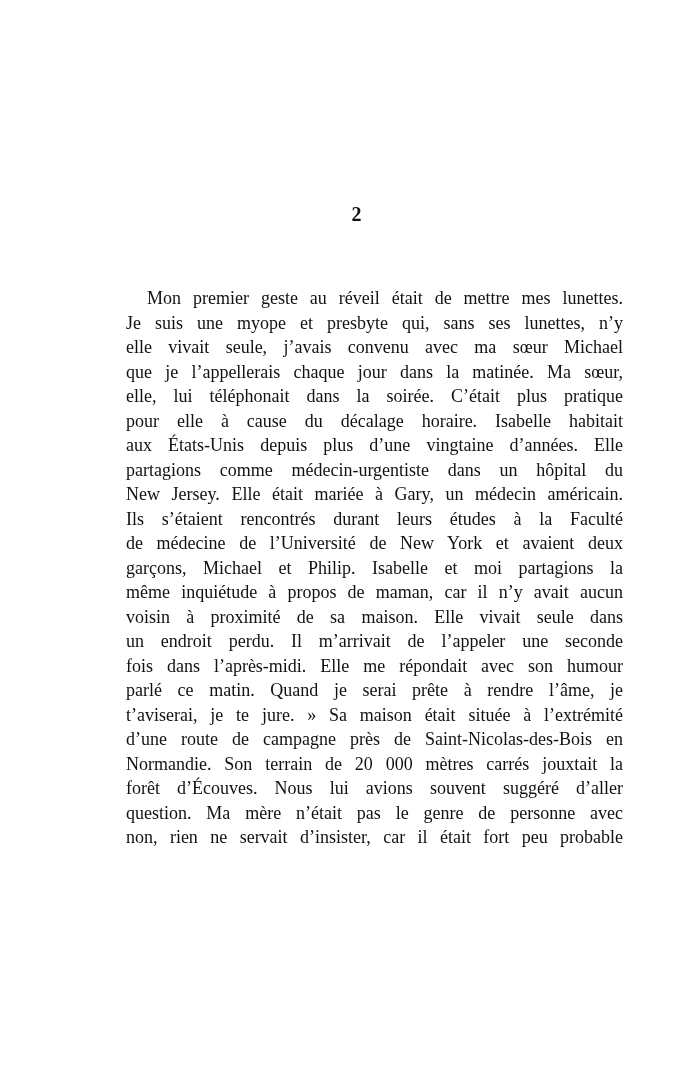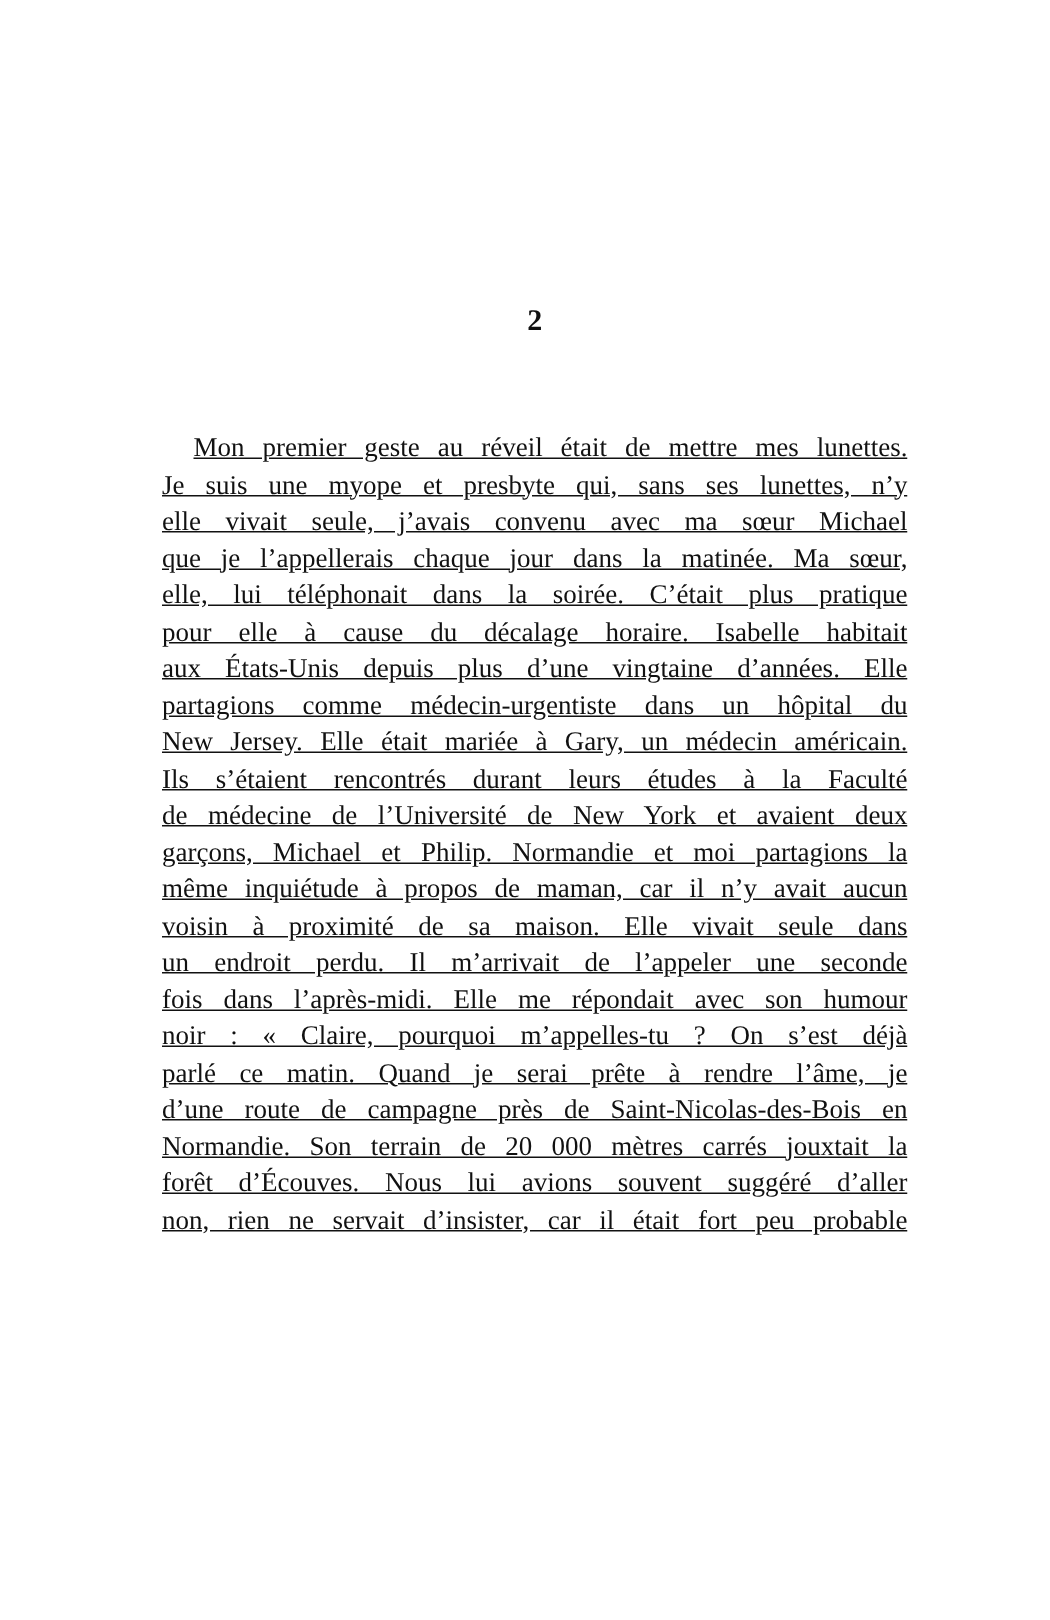--- a/index.html
+++ b/index.html
@@ -23,23 +23,22 @@
     width: 497px;
     text-align: center;
     font-size: 20px;
     font-weight: bold;
     line-height: 22px;
     color: #111111;
   }
   .text-block {
     position: absolute;
     top: 286px;
-    left: 108px;
+    left: 126px;
     width: 497px;
-    text-decoration: underline;
   }
   .text-line {
     font-size: 18px;
     line-height: 24.5px;
     height: 24.5px;
     overflow: hidden;
     text-align: justify;
     text-align-last: justify;
     -moz-text-align-last: justify;
     white-space: normal;
@@ -60,25 +59,26 @@
     <div class="text-line">Je suis une myope et presbyte qui, sans ses lunettes, n’y</div>
     <div class="text-line">elle vivait seule, j’avais convenu avec ma sœur Michael</div>
     <div class="text-line">que je l’appellerais chaque jour dans la matinée. Ma sœur,</div>
     <div class="text-line">elle, lui téléphonait dans la soirée. C’était plus pratique</div>
     <div class="text-line">pour elle à cause du décalage horaire. Isabelle habitait</div>
     <div class="text-line">aux États-Unis depuis plus d’une vingtaine d’années. Elle</div>
     <div class="text-line">partagions comme médecin-urgentiste dans un hôpital du</div>
     <div class="text-line">New Jersey. Elle était mariée à Gary, un médecin américain.</div>
     <div class="text-line">Ils s’étaient rencontrés durant leurs études à la Faculté</div>
     <div class="text-line">de médecine de l’Université de New York et avaient deux</div>
-    <div class="text-line">garçons, Michael et Philip. Normandie et moi partagions la</div>
+    <div class="text-line">garçons, Michael et Philip. Isabelle et moi partagions la</div>
     <div class="text-line">même inquiétude à propos de maman, car il n’y avait aucun</div>
     <div class="text-line">voisin à proximité de sa maison. Elle vivait seule dans</div>
     <div class="text-line">un endroit perdu. Il m’arrivait de l’appeler une seconde</div>
     <div class="text-line">fois dans l’après-midi. Elle me répondait avec son humour</div>
-    <div class="text-line">noir : « Claire, pourquoi m’appelles-tu ? On s’est déjà</div>
     <div class="text-line">parlé ce matin. Quand je serai prête à rendre l’âme, je</div>
+    <div class="text-line">t’aviserai, je te jure. » Sa maison était située à l’extrémité</div>
     <div class="text-line">d’une route de campagne près de Saint-Nicolas-des-Bois en</div>
     <div class="text-line">Normandie. Son terrain de 20 000 mètres carrés jouxtait la</div>
     <div class="text-line">forêt d’Écouves. Nous lui avions souvent suggéré d’aller</div>
+    <div class="text-line">question. Ma mère n’était pas le genre de personne avec</div>
     <div class="text-line">non, rien ne servait d’insister, car il était fort peu probable</div>
   </div>
 </div>
 
 </body></html>

